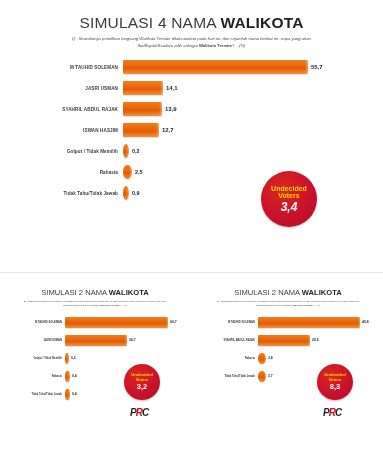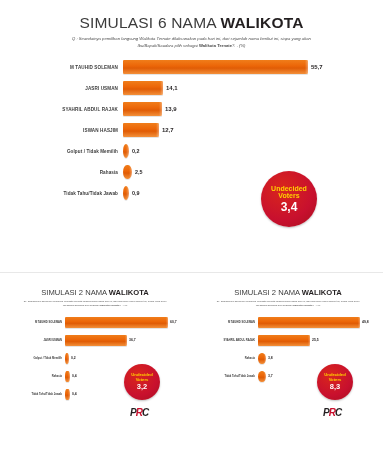--- a/index.html
+++ b/index.html
@@ -53,21 +53,21 @@
     position:absolute;border-radius:50%;
     background:radial-gradient(circle at 38% 32%,#d9261c 0%,#c8102e 60%,#a8101f 100%);
     display:flex;flex-direction:column;align-items:center;justify-content:center;
     box-shadow:0 1px 2px rgba(0,0,0,.25);
   }
   .undecided .ulab{color:#ffd200;font-weight:bold;line-height:1.05;text-align:center;}
   .undecided .uval{color:#ffffff;font-weight:bold;line-height:1;}
 
   #undecided-main{left:261px;top:171px;width:56px;height:56px;}
   #undecided-main .ulab{font-size:7px;}
-  #undecided-main .uval{font-size:12px;margin-top:2px;}
+  #undecided-main .uval{font-size:12px;margin-top:2px;font-style:italic;}
 
   
   .sub-panel{
     position:absolute;top:282px;width:190px;height:168px;background:#fff;
   }
   #panel-left{left:0;}
   #panel-right{left:193px;}
   .sub-title{
     text-align:center;font-size:7.6px;color:#3b3b3b;margin-top:6px;font-weight:400;
   }
@@ -121,21 +121,21 @@
   }
 </style>
 </head>
 <body>
 
 <div class="page">
 
   <div class="main-panel">
 
     <div class="title">
-      <span>SIMULASI 6 NAMA </span><span class="bold">WALIKOTA</span>
+      <span>SIMULASI 4 NAMA </span><span class="bold">WALIKOTA</span>
     </div>
 
     <div class="subtitle">
       <span>Q :  Seandainya pemilihan langsung Walikota Ternate dilaksanakan pada hari ini, dari sejumlah nama berikut ini, siapa yang akan</span><br>
       <span>Ibu/Bapak/Saudara  pilih sebagai </span><b>Walikota Ternate</b><span>?. . (%)</span>
     </div>
 
     <div class="bars">
 
       <div class="row">

